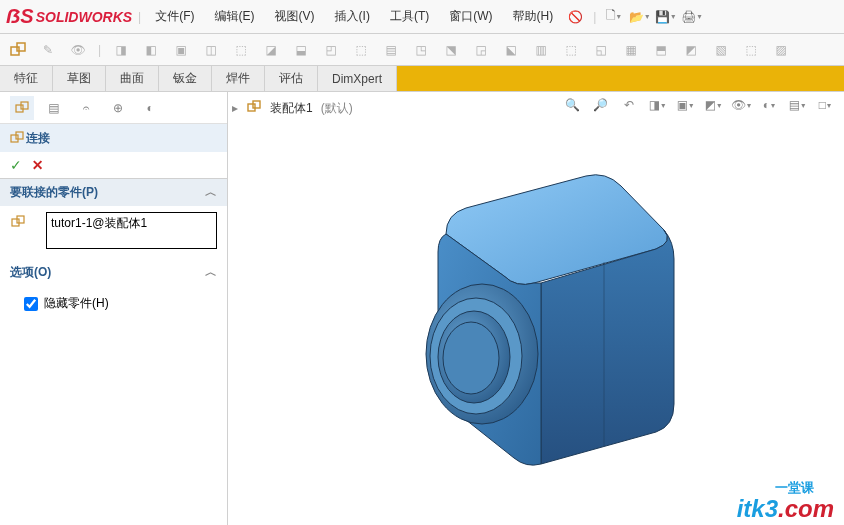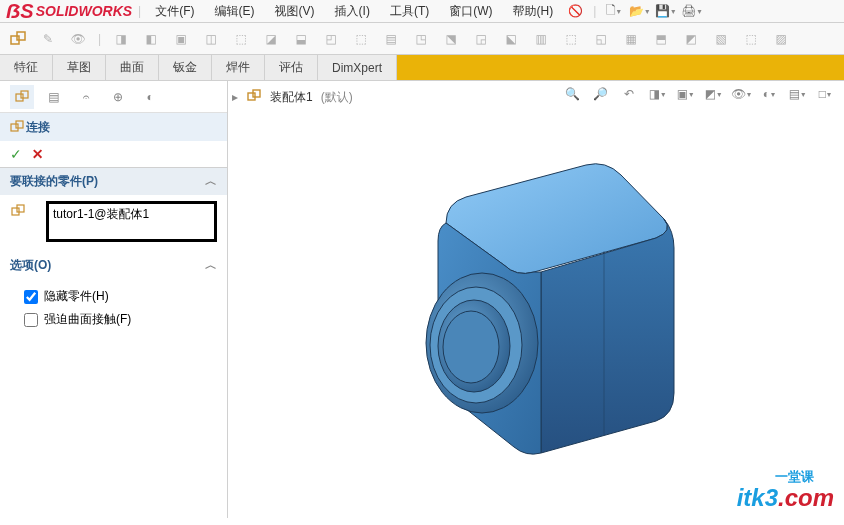--- a/index.html
+++ b/index.html
@@ -1,18 +1,18 @@
 <!DOCTYPE html>
 <html><head>
 <meta charset="utf-8">
 <style>
 * { margin: 0; padding: 0; box-sizing: border-box; font-family: "Microsoft YaHei", Arial, sans-serif; }
 body { width: 844px; height: 525px; background: #fff; overflow: hidden; font-size: 12px; position: relative; }
 
-.menubar { height: 23px; display: flex; align-items: center; border-bottom: 1px solid #d0d0d0; background: #f8f8f8; padding: 0 6px; gap: 4px; }
+.menubar { height: 34px; display: flex; align-items: center; border-bottom: 1px solid #d0d0d0; background: #f8f8f8; padding: 0 6px; gap: 4px; }
 .logo { color: #da1f3d; font-weight: bold; font-style: italic; font-size: 14px; display: flex; align-items: center; gap: 2px; }
 .logo-s { font-size: 20px; font-weight: bold; font-style: italic; }
 .menu-item { padding: 4px 8px; cursor: pointer; color: #333; }
 .menu-sep { color: #ccc; padding: 0 2px; }
 .tb-icon { width: 22px; height: 22px; display: flex; align-items: center; justify-content: center; cursor: pointer; color: #666; }
 .dd { font-size: 8px; color: #888; margin-left: 1px; }
 
 .toolbar2 { height: 32px; display: flex; align-items: center; border-bottom: 1px solid #d0d0d0; background: #f8f8f8; padding: 0 6px; gap: 6px; }
 .tb2-icon { width: 24px; height: 24px; display: flex; align-items: center; justify-content: center; color: #b0b0b0; cursor: pointer; }
 .tb2-icon.active { color: #c89030; }
@@ -30,21 +30,21 @@
 .prop-icon { width: 18px; height: 18px; display: flex; align-items: center; justify-content: center; color: #c89030; }
 .prop-title { font-weight: bold; color: #2b5a8a; }
 .prop-actions { height: 26px; display: flex; align-items: center; gap: 10px; padding: 0 10px; }
 .prop-ok { color: #3a9e3a; font-size: 14px; cursor: pointer; }
 .prop-cancel { color: #cc2222; font-size: 14px; cursor: pointer; font-weight: bold; }
 
 .section { border-top: 1px solid #d0d0d0; }
 .section-head { background: #e8eef4; padding: 5px 10px; display: flex; justify-content: space-between; align-items: center; font-weight: bold; color: #2b5a8a; cursor: pointer; }
 .chev { color: #888; }
 .section-body { padding: 6px 10px 10px 10px; }
-.part-list { border: 3px solid #000000; margin-left: 18px; }
+.part-list { border: 1px solid #000000; margin-left: 18px; }
 .part-row { padding: 2px 4px; display: flex; align-items: center; gap: 4px; }
 .part-row.sel { background: #3a7ac0; color: #fff; }
 .part-glyph { width: 16px; height: 16px; display: flex; align-items: center; justify-content: center; }
 .opt-row { display: flex; align-items: center; gap: 6px; padding: 3px 0 3px 14px; }
 .opt-row input { width: 14px; height: 14px; }
 
 .viewport { flex: 1; background: #fff; position: relative; }
 .vp-top { height: 32px; display: flex; align-items: center; padding: 0 4px; gap: 8px; }
 .bc-arrow { color: #888; cursor: pointer; }
 .bc-icon { color: #c89030; }
@@ -184,24 +184,20 @@
 
     <div class="section" style="border-top:none;">
       <div class="section-head" style="background:#fff;">
         <span>选项(O)</span>
         <span class="chev">︿</span>
       </div>
       <div class="section-body">
         <label class="opt-row">
           <input type="checkbox" checked="" style="">
           <span>隐藏零件(H)</span>
-        </label>
-        <label class="opt-row">
-          <input type="checkbox" style="">
-          <span>强迫曲面接触(F)</span>
         </label>
       </div>
     </div>
   </div>
 
   <div class="viewport">
     <div class="vp-top">
       <span class="bc-arrow">▸</span>
       <span class="bc-icon"><svg width="16" height="16" viewBox="0 0 16 16">
             <rect x="2" y="5" width="7" height="7" fill="none" stroke="#c89030" stroke-width="1.4"></rect>

